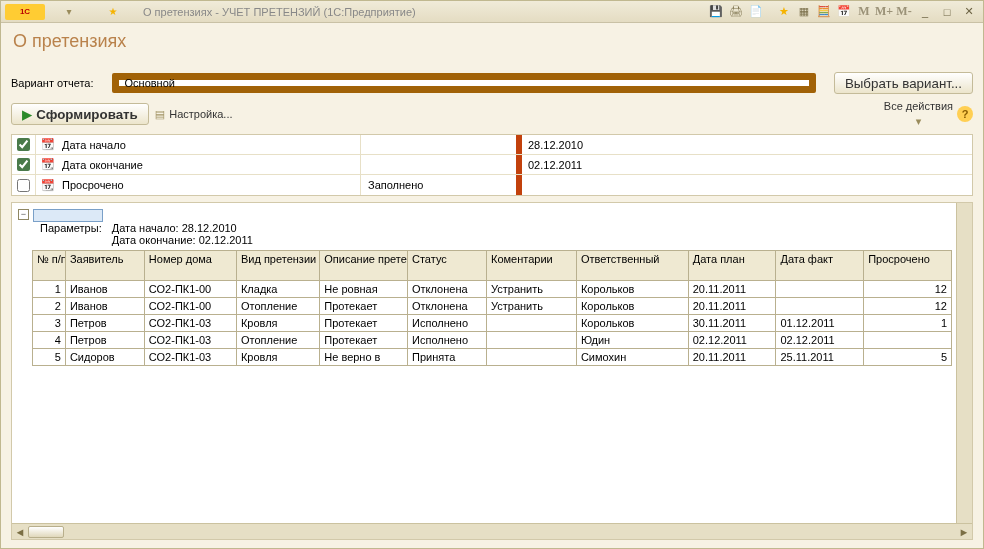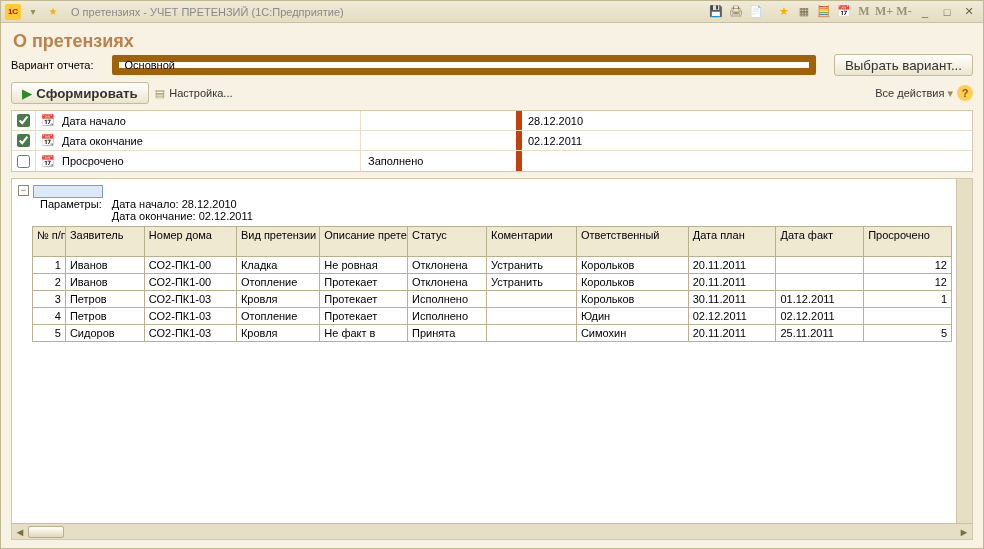--- a/index.html
+++ b/index.html
@@ -15,21 +15,21 @@
   .titlebar {
     height: 22px;
     background: linear-gradient(#f0ebd9, #e4dcc2);
     display: flex;
     align-items: center;
     padding: 0 4px;
     border-bottom: 1px solid #c9c1a5;
   }
   .titlebar-left { display: flex; align-items: center; gap: 4px; }
   .tb-icon {
-    width: 16px; height: 16px;
+    width: 40px; height: 16px;
     border-radius: 3px;
     display: inline-flex; align-items: center; justify-content: center;
     font-size: 10px;
   }
   .ic-1c { background:#ffcc33; color:#b00; font-weight:bold; border-radius:2px; font-size:8px;}
   .ic-dd { color:#9a8c5c; }
   .ic-star { color:#f5b301; }
   .titlebar-title { color:#888; margin-left:6px; }
   .titlebar-right { margin-left:auto; display:flex; align-items:center; gap:2px; }
   .tbtn { width:18px; height:16px; display:inline-flex; align-items:center; justify-content:center; color:#7a6f4a; cursor:pointer; font-size:11px;}
@@ -39,43 +39,43 @@
   .content {
     padding: 6px 10px 8px 10px;
     background: #f7f2e4;
     height: calc(100% - 22px);
     display:flex;
     flex-direction:column;
   }
   .page-title {
     color:#b9824b;
     font-size:18px;
-    font-weight:bold;
-    margin: 2px 0 2px 2px;
+    font-weight:normal;
+    margin: 2px 0 20px 2px;
   }
   .variant-row {
     display:flex; align-items:center; gap:18px; margin-bottom:6px;
   }
   .variant-label { white-space:nowrap; }
   .variant-field {
     flex:1; height:20px; border:7px solid #a16207; background:#fff; border-radius:2px;
     padding:2px 6px; display:flex; align-items:center;
   }
   .btn {
     height:22px; border:1px solid #c4bb99; border-radius:3px;
     background: linear-gradient(#fff, #ece5cc);
     padding: 0 10px; display:inline-flex; align-items:center; gap:4px;
     cursor:pointer;
     color:#333;
   }
   .toolbar { display:flex; align-items:center; gap:6px; margin-bottom:6px;}
   .btn-green-arrow { color:#2a8a2a; }
   .link { color:#333;}
   .toolbar-right { margin-left:auto; display:flex; align-items:center; gap:4px;}
-  .link-actions { color:#333; display:inline-flex; align-items:center; gap:3px;}
+  .link-actions { color:#333; display:inline-flex; align-items:center; gap:3px;flex-direction:column;}
   .help-circle { width:16px; height:16px; border-radius:50%; background:#ffcf53; color:#8a5c00; display:inline-flex; align-items:center; justify-content:center; font-weight:bold; font-size:11px;}
 
   .filter-panel {
     border:1px solid #d2c9aa; background:#fff;
   }
   .filter-row { display:flex; border-bottom:1px solid #e7e0c7; height:20px;}
   .filter-row:last-child { border-bottom:none;}
   .filter-chk { width:24px; display:flex; align-items:center; justify-content:center; border-right:1px solid #e7e0c7;}
   .filter-icon { width:24px; display:flex; align-items:center; justify-content:center; color:#8d7f53;}
   .filter-label { width:300px; display:flex; align-items:center; padding-left:2px;}
@@ -324,21 +324,21 @@
               <td>Юдин</td>
               <td>02.12.2011</td>
               <td>02.12.2011</td>
               <td class="num"></td>
             </tr>
             <tr>
               <td class="idx">5</td>
               <td>Сидоров</td>
               <td>СО2-ПК1-03</td>
               <td>Кровля</td>
-              <td>Не факт в</td>
+              <td>Не верно в</td>
               <td>Принята</td>
               <td></td>
               <td>Симохин</td>
               <td>20.11.2011</td>
               <td>25.11.2011</td>
               <td class="num">5</td>
             </tr>
           </tbody>
       </table>
     </div>

